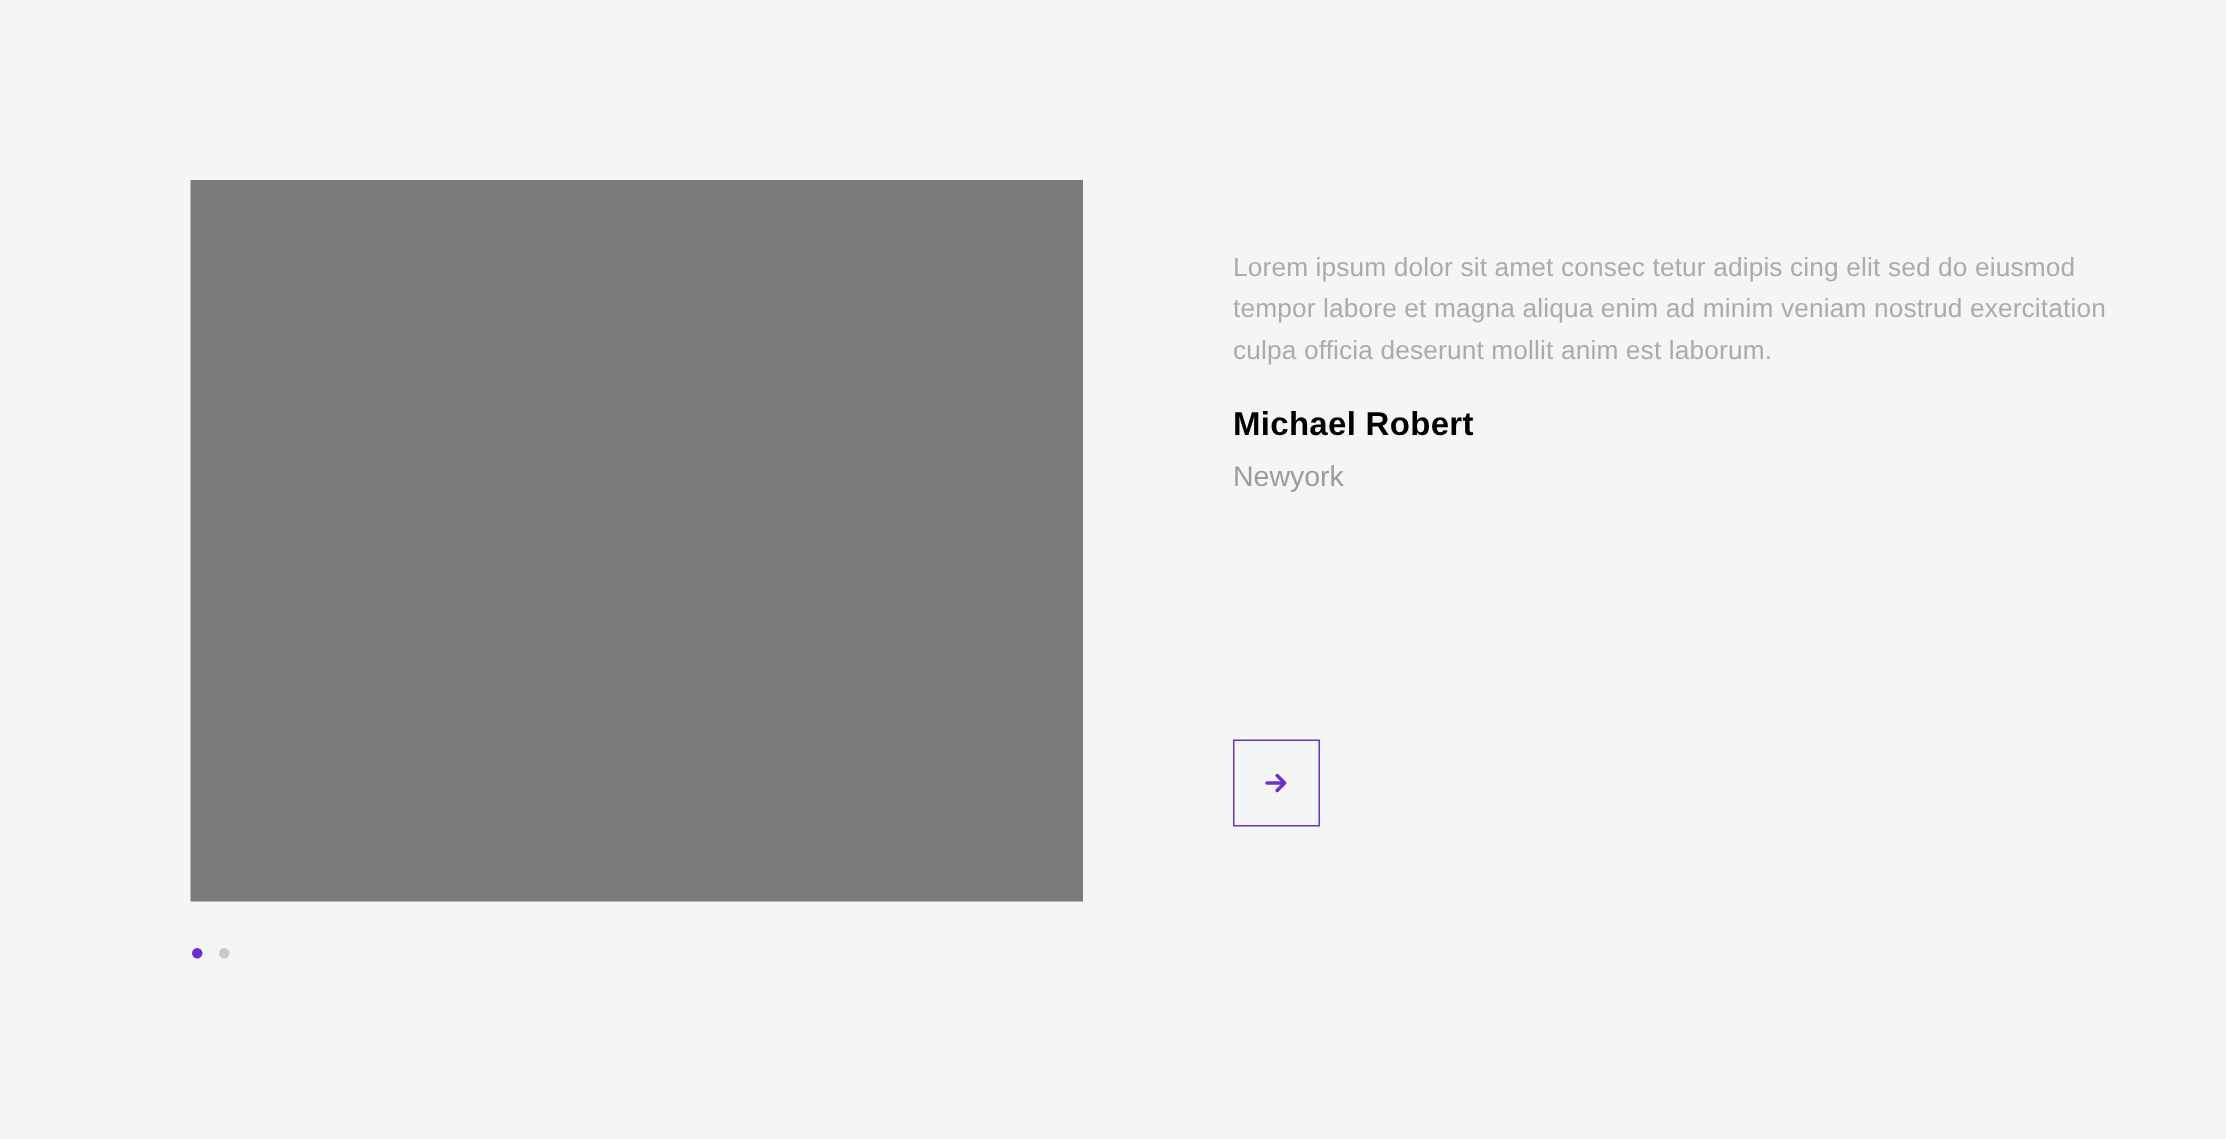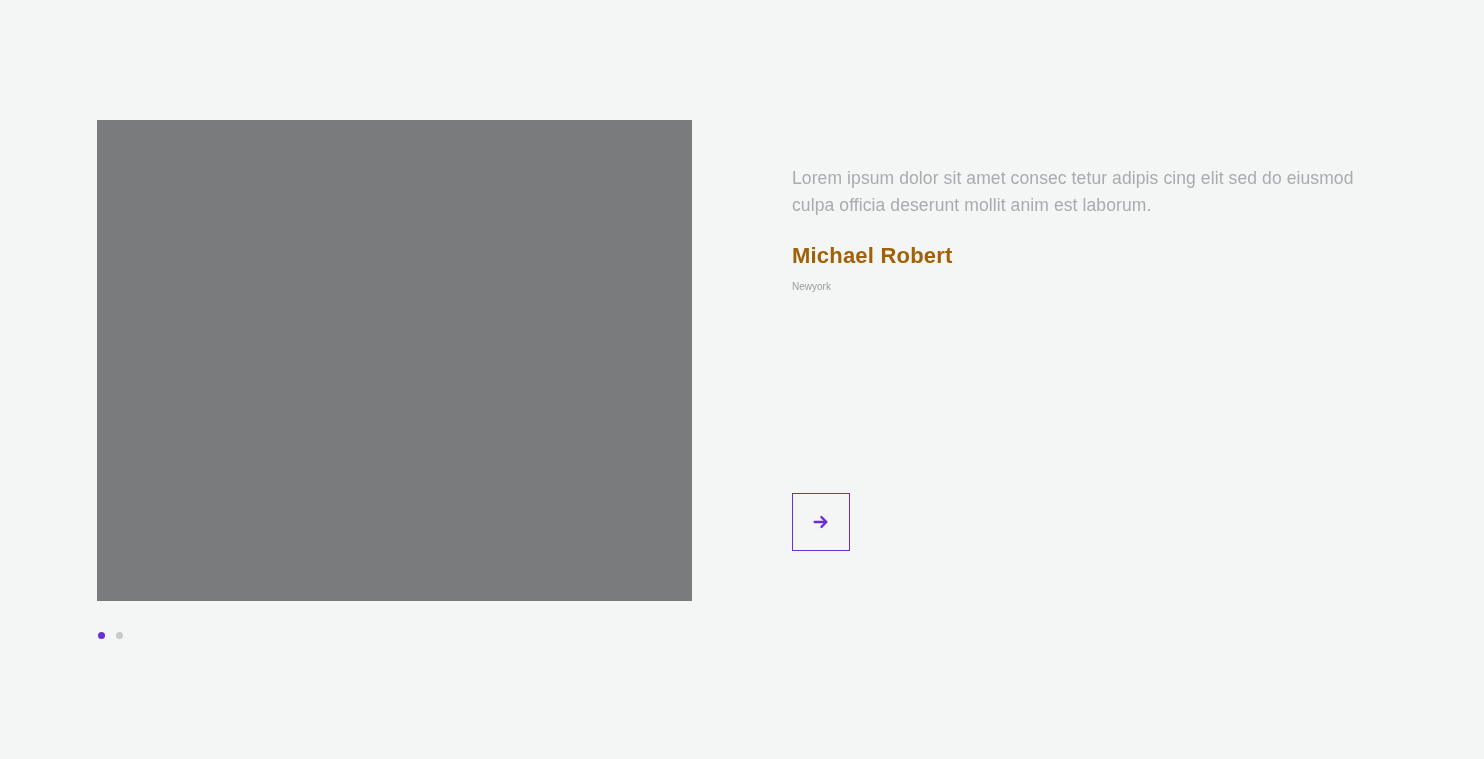--- a/index.html
+++ b/index.html
@@ -9,20 +9,21 @@
     height: 759px;
     background: #f4f5f5;
     font-family: "Liberation Sans", sans-serif;
     overflow: hidden;
   }
 
   .stage {
     position: relative;
     width: 1307px;
     height: 759px;
+    margin-left: 30px;
   }
 
   
   .media-placeholder {
     position: absolute;
     left: 97px;
     top: 120px;
     width: 595px;
     height: 481px;
     background: #7a7b7d;
@@ -57,30 +58,30 @@
   .quote {
     color: #a9abae;
     font-size: 17.5px;
     line-height: 27.3px;
     font-weight: 400;
     letter-spacing: 0.1px;
   }
 
   .author {
     margin-top: 23px;
-    color: #a16207;
+    color: #000000;
     font-size: 22px;
     font-weight: 700;
     letter-spacing: 0.2px;
   }
 
   .location {
     margin-top: 12px;
     color: #9a9ca0;
-    font-size: 10px;
+    font-size: 19px;
     font-weight: 400;
   }
 
   
   .next-btn {
     position: absolute;
     left: 792px;
     top: 493px;
     width: 58px;
     height: 58px;
@@ -105,20 +106,21 @@
   <div class="media-placeholder"></div>
 
   <div class="dots">
     <span class="dot active"></span>
     <span class="dot inactive"></span>
   </div>
 
   <div class="content">
     <div class="quote">
       <div>Lorem ipsum dolor sit amet consec tetur adipis cing elit sed do eiusmod</div>
+      <div>tempor labore et magna aliqua enim ad minim veniam nostrud exercitation</div>
       <div>culpa officia deserunt mollit anim est laborum.</div>
     </div>
     <div class="author">Michael Robert</div>
     <div class="location">Newyork</div>
   </div>
 
   <button class="next-btn">
     <span style="display:flex;">
       <svg viewBox="0 0 20 20" fill="none" xmlns="http://www.w3.org/2000/svg">
         <path d="M3 10 H15" stroke="#6d2ed1" stroke-width="2.6" stroke-linecap="round"></path>

